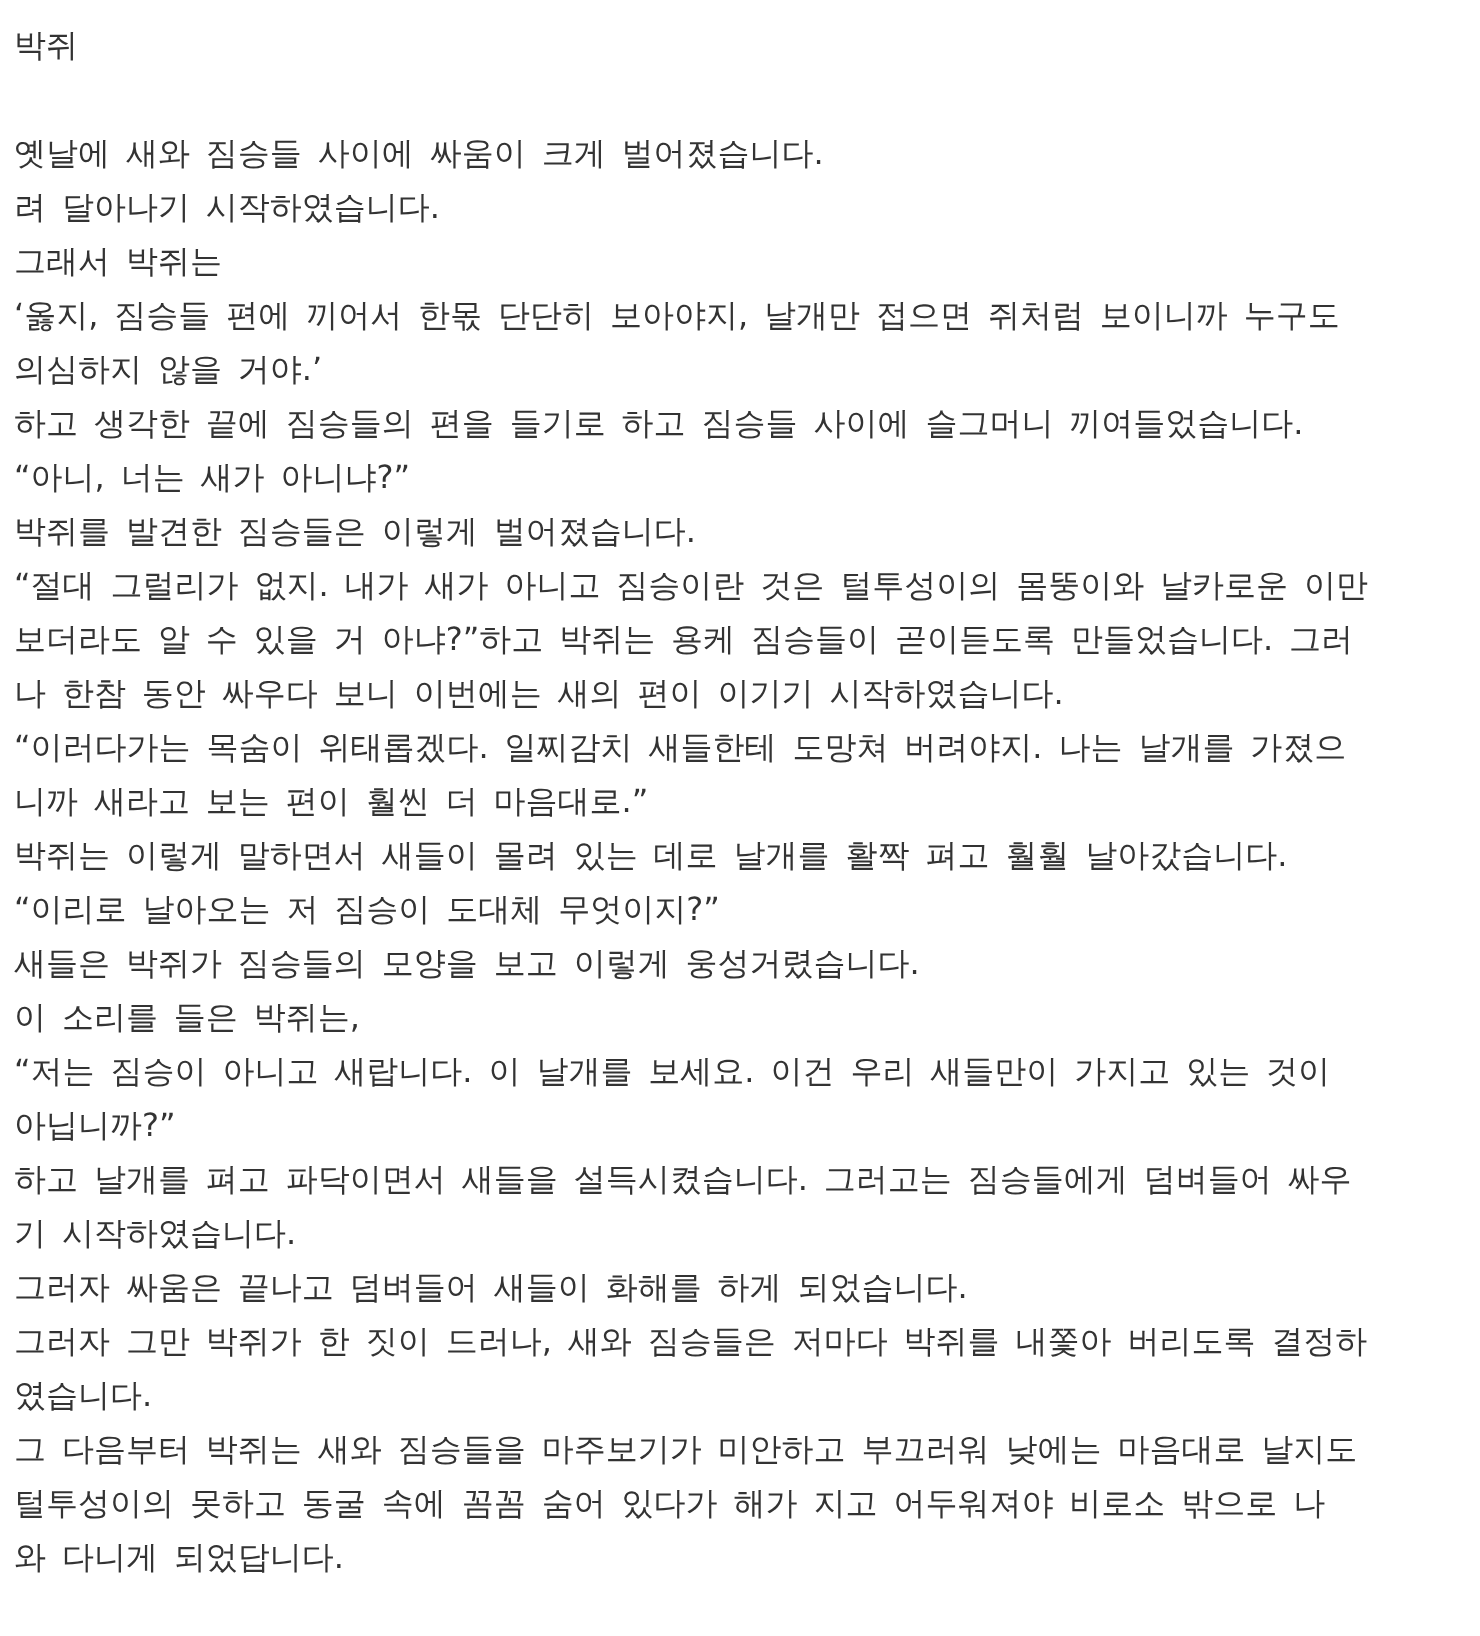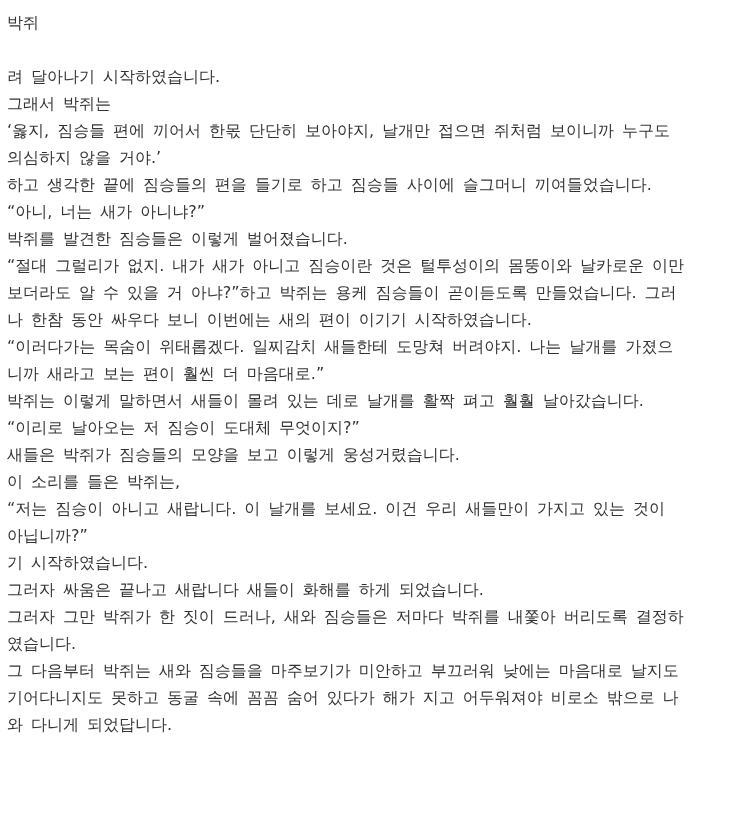--- a/index.html
+++ b/index.html
@@ -29,39 +29,41 @@
   }
   .blank { height: 27px; }
 </style>
 </head>
 <body>
 
 <div class="page">
   <div class="line">박쥐</div>
   <div class="line blank"></div>
   <div>
+      <div class="line">옛날에 새와 짐승들 사이에 싸움이 크게 벌어졌습니다.</div>
       <div class="line">려 달아나기 시작하였습니다.</div>
       <div class="line">그래서 박쥐는</div>
       <div class="line">‘옳지, 짐승들 편에 끼어서 한몫 단단히 보아야지, 날개만 접으면 쥐처럼 보이니까 누구도</div>
       <div class="line">의심하지 않을 거야.’</div>
       <div class="line">하고 생각한 끝에 짐승들의 편을 들기로 하고 짐승들 사이에 슬그머니 끼여들었습니다.</div>
       <div class="line">“아니, 너는 새가 아니냐?”</div>
       <div class="line">박쥐를 발견한 짐승들은 이렇게 벌어졌습니다.</div>
       <div class="line">“절대 그럴리가 없지. 내가 새가 아니고 짐승이란 것은 털투성이의 몸뚱이와 날카로운 이만</div>
       <div class="line">보더라도 알 수 있을 거 아냐?”하고 박쥐는 용케 짐승들이 곧이듣도록 만들었습니다. 그러</div>
       <div class="line">나 한참 동안 싸우다 보니 이번에는 새의 편이 이기기 시작하였습니다.</div>
       <div class="line">“이러다가는 목숨이 위태롭겠다. 일찌감치 새들한테 도망쳐 버려야지. 나는 날개를 가졌으</div>
       <div class="line">니까 새라고 보는 편이 훨씬 더 마음대로.”</div>
       <div class="line">박쥐는 이렇게 말하면서 새들이 몰려 있는 데로 날개를 활짝 펴고 훨훨 날아갔습니다.</div>
       <div class="line">“이리로 날아오는 저 짐승이 도대체 무엇이지?”</div>
       <div class="line">새들은 박쥐가 짐승들의 모양을 보고 이렇게 웅성거렸습니다.</div>
       <div class="line">이 소리를 들은 박쥐는,</div>
       <div class="line">“저는 짐승이 아니고 새랍니다. 이 날개를 보세요. 이건 우리 새들만이 가지고 있는 것이</div>
       <div class="line">아닙니까?”</div>
+      <div class="line">하고 날개를 펴고 파닥이면서 새들을 설득시켰습니다. 그러고는 짐승들에게 덤벼들어 싸우</div>
       <div class="line">기 시작하였습니다.</div>
-      <div class="line">그러자 싸움은 끝나고 새랍니다 새들이 화해를 하게 되었습니다.</div>
+      <div class="line">그러자 싸움은 끝나고 덤벼들어 새들이 화해를 하게 되었습니다.</div>
       <div class="line">그러자 그만 박쥐가 한 짓이 드러나, 새와 짐승들은 저마다 박쥐를 내쫓아 버리도록 결정하</div>
       <div class="line">였습니다.</div>
       <div class="line">그 다음부터 박쥐는 새와 짐승들을 마주보기가 미안하고 부끄러워 낮에는 마음대로 날지도</div>
-      <div class="line">기어다니지도 못하고 동굴 속에 꼼꼼 숨어 있다가 해가 지고 어두워져야 비로소 밖으로 나</div>
+      <div class="line">털투성이의 못하고 동굴 속에 꼼꼼 숨어 있다가 해가 지고 어두워져야 비로소 밖으로 나</div>
       <div class="line">와 다니게 되었답니다.</div>
     </div>
 </div>
 
 </body></html>

